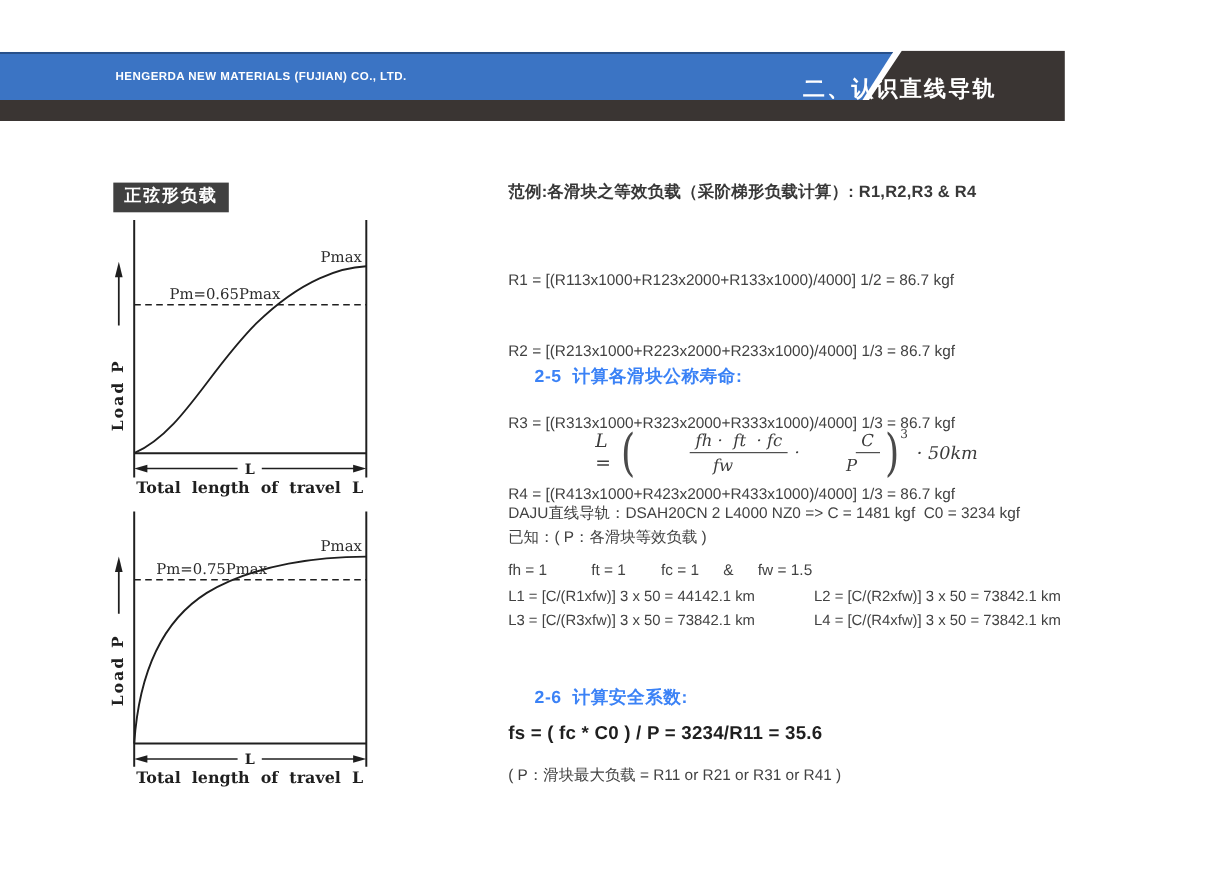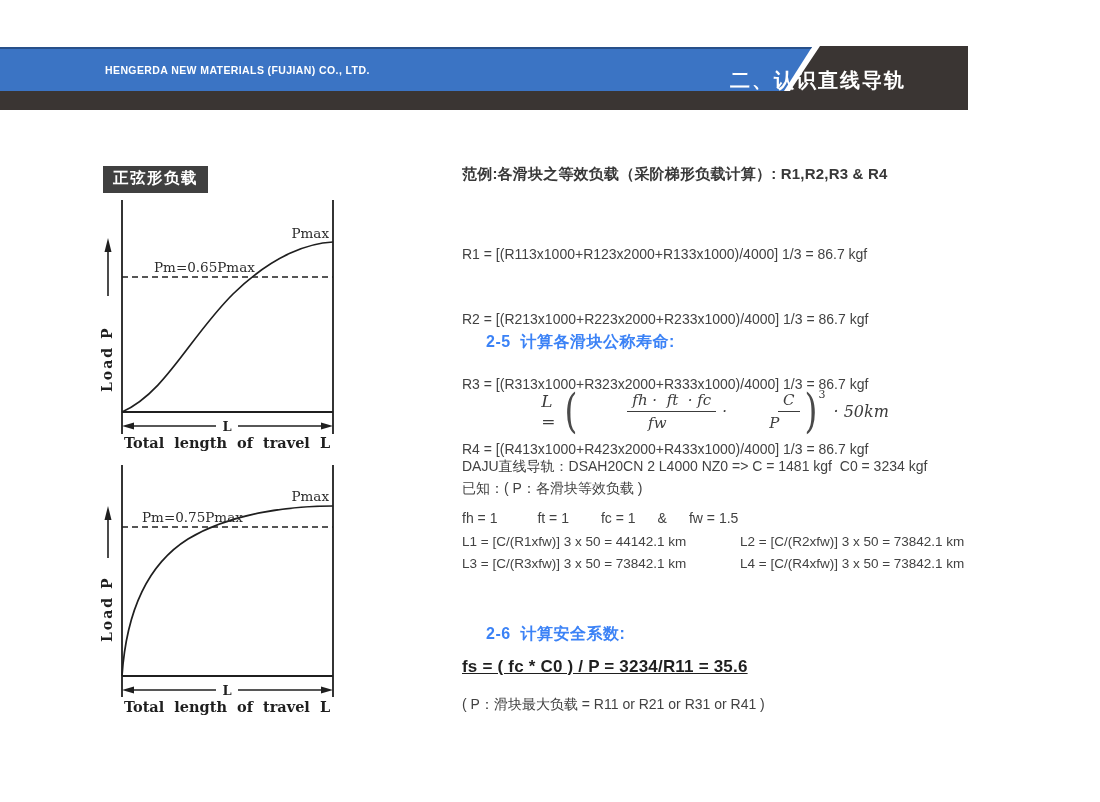--- a/index.html
+++ b/index.html
@@ -68,21 +68,20 @@
   .factors span:nth-child(1){margin-right:40px;}
   .factors span:nth-child(2){margin-right:32px;}
   .factors span:nth-child(3){margin-right:22px;}
   .factors span:nth-child(4){margin-right:22px;}
   .life-rows{position:absolute;left:462px;top:531px;font-size:13.5px;color:#424242;line-height:21.6px;}
   .life-row{display:flex;}
   .life-row .cell:first-child{width:278px;}
   .fs-line{
     position:absolute;left:462px;top:657px;font-size:17px;font-weight:bold;color:#1f1f1f;
     letter-spacing:.2px;
-    text-decoration:underline;
   }
   .note-line{position:absolute;left:462px;top:696px;font-size:14px;color:#424242;}
   .page-badge{
     position:absolute;left:1012px;top:736px;min-width:19px;height:17px;background:#737373;
     color:#ffffff;font-size:11px;font-weight:bold;display:flex;align-items:center;justify-content:center;
   }
 </style>
 </head>
 <body>
 
@@ -140,21 +139,21 @@
       <line x1="153" y1="228" x2="241" y2="228"></line>
     </g>
     <polygon points="37,228 49,224.5 49,231.5" fill="#1f1f1f"></polygon>
     <polygon points="248,228 236,224.5 236,231.5" fill="#1f1f1f"></polygon>
     <text class="chart-serif" x="142" y="232.5" font-size="13" font-weight="bold" fill="#1f1f1f" text-anchor="middle">L</text>
     <text class="chart-serif" x="142" y="250" font-size="14.5" font-weight="bold" fill="#1f1f1f" text-anchor="middle" word-spacing="5">Total length of travel L</text>
   </svg>
 
   <div class="example-heading">范例:各滑块之等效负载（采阶梯形负载计算）: R1,R2,R3 &amp; R4</div>
   <div class="r-lines">
-    <div>R1 = [(R113x1000+R123x2000+R133x1000)/4000] 1/3 = 86.7 kgf</div>
+    <div>R1 = [(R113x1000+R123x2000+R133x1000)/4000] 1/2 = 86.7 kgf</div>
     <div>R2 = [(R213x1000+R223x2000+R233x1000)/4000] 1/3 = 86.7 kgf</div>
     <div>R3 = [(R313x1000+R323x2000+R333x1000)/4000] 1/3 = 86.7 kgf</div>
     <div>R4 = [(R413x1000+R423x2000+R433x1000)/4000] 1/3 = 86.7 kgf</div>
   </div>
 
   <div class="sec-heading sec25">2-5 &nbsp;计算各滑块公称寿命:</div>
 
   <div class="formula">
     <span class="lhs">L =</span>
     <span class="paren">(</span>

